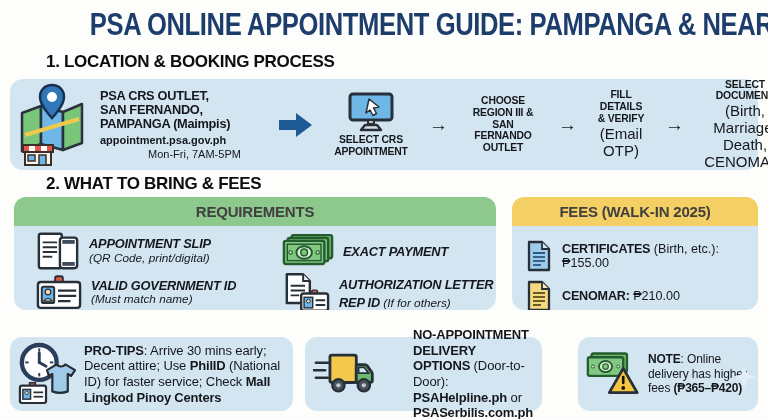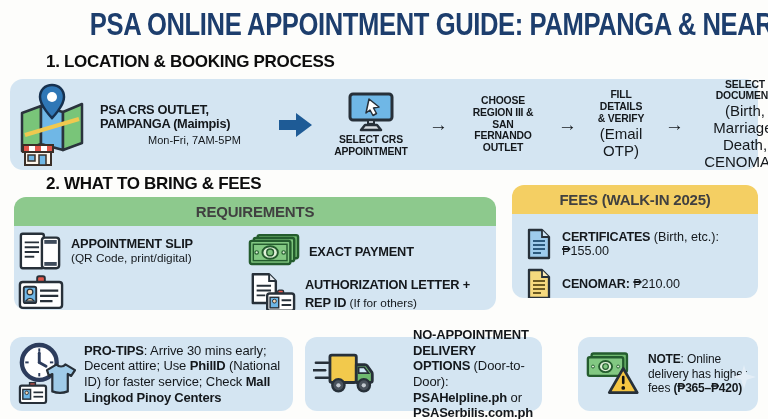--- a/index.html
+++ b/index.html
@@ -22,28 +22,28 @@
   .o-hours{font-size:11px;font-weight:400;margin-top:2px;margin-left:48px;}
   .step{flex:none;text-align:center;}
   .step.col{display:flex;flex-direction:column;align-items:center;gap:2px;}
   .s-label{font-size:10.4px;font-weight:800;line-height:1.14;white-space:pre-line;letter-spacing:-0.2px;}
   .s-sub{font-size:15px;font-weight:400;line-height:1.12;white-space:pre-line;margin-top:1px;}
   .arr{flex:none;font-size:19px;font-weight:700;color:#14181c;line-height:1;padding:0 1px;}
   .bigarrow{flex:none;margin:0 2px;}
   
   .hdrbox{position:absolute;border-radius:12px;overflow:hidden;box-sizing:border-box;}
   #reqbox{top:197px;left:14px;width:482px;height:113px;}
-  #feebox{top:185px;left:512px;width:246px;height:113px;}
+  #feebox{top:197px;left:512px;width:246px;height:113px;}
   .box-hdr{height:29px;display:flex;align-items:center;justify-content:center;
            font-size:15px;font-weight:800;letter-spacing:-0.2px;color:#404040;}
   .box-hdr.green{background:#8dc98d;}
   .box-hdr.yellow{background:#f4cf63;}
   .box-body{background:#d4e5f2;height:84px;box-sizing:border-box;}
-  #reqbox .box-body{display:grid;grid-template-columns:224px 1fr;padding:4px 10px 4px 4px;
-                    align-items:center;column-gap:6px;}
+  #reqbox .box-body{display:grid;grid-template-columns:224px 1fr;padding:4px 10px 4px 22px;
+                    align-items:center;column-gap:22px;font-style:italic;}
   .req-item{display:flex;align-items:center;gap:9px;}
   .req-text{line-height:1.12;}
   .b{font-weight:800;letter-spacing:-0.2px;}
   .req-label{font-size:12.8px;}
   .req-sub{font-size:11.8px;font-weight:400;}
   .blk{display:block;}
   #feebox .box-body{display:flex;flex-direction:column;justify-content:center;gap:8px;padding:20px 8px 4px 14px;}
   .fee-row{display:flex;align-items:center;gap:10px;}
   .fee-text{font-size:12.6px;line-height:1.15;font-weight:400;}
   
@@ -83,21 +83,23 @@
         <rect x="16" y="62" width="6" height="7" fill="#e2574b"></rect>
         <rect x="28" y="62" width="6" height="7" fill="#e2574b"></rect>
         <rect x="4" y="62" width="30" height="7" fill="none" stroke="#3a2f28" stroke-width="2"></rect>
         <rect x="9" y="72" width="7" height="6" fill="#6fb7e6" stroke="#3a2f28" stroke-width="1.5"></rect>
         <rect x="20" y="72" width="7" height="10" fill="#6fb7e6" stroke="#3a2f28" stroke-width="1.5"></rect>
       </g>
     </svg>
 
     <div class="outlet">
       <div class="o-line">PSA CRS OUTLET,</div>
+      <div class="o-line">SAN FERNANDO,</div>
       <div class="o-line">PAMPANGA (Maimpis)</div>
+      <div class="o-url">appointment.psa.gov.ph</div>
       <div class="o-hours">Mon-Fri, 7AM-5PM</div>
     </div>
 
     <svg class="bigarrow" width="33" height="26" viewBox="0 0 33 26">
       <polygon points="0,8 17,8 17,1 33,13 17,25 17,18 0,18" fill="#1e5b96"></polygon>
     </svg>
 
     <div class="step col" style="width:84px">
       <svg width="48" height="40" viewBox="0 0 48 40">
         <rect x="3" y="2" width="42" height="26" rx="3" fill="#6fb7e6" stroke="#273039" stroke-width="3"></rect>
@@ -209,20 +211,24 @@
           <rect x="2" y="7" width="44" height="27" rx="3" fill="#ffffff" stroke="#273039" stroke-width="2.5"></rect>
           <rect x="6" y="12" width="13" height="17" rx="2" fill="#6fb7e6" stroke="#273039" stroke-width="2"></rect>
           <circle cx="12.5" cy="17.5" r="3" fill="#f6d7b2" stroke="#273039" stroke-width="1.3"></circle>
           <path d="M8 27 q4.5 -5.5 9 0 Z" fill="#f6d7b2" stroke="#273039" stroke-width="1.3"></path>
           <g stroke="#273039" stroke-width="2.3">
             <line x1="23" y1="16" x2="42" y2="16"></line>
               <line x1="23" y1="21.5" x2="42" y2="21.5"></line>
               <line x1="23" y1="27" x2="36" y2="27"></line>
           </g>
         </svg>
+        <div class="req-text">
+          <span class="b blk req-label">VALID GOVERNMENT ID</span>
+          <span class="blk req-sub">(Must match name)</span>
+        </div>
       </div>
 
       <div class="req-item">
         <svg width="48" height="41" viewBox="0 0 50 42">
           <path d="M5 2 h17 l7 7 v23 h-24 Z" fill="#ffffff" stroke="#273039" stroke-width="2.5" stroke-linejoin="round"></path>
           <path d="M22 2 v7 h7" fill="#e8edf2" stroke="#273039" stroke-width="2"></path>
           <g stroke="#273039" stroke-width="2">
             <line x1="9" y1="14" x2="24" y2="14"></line>
               <line x1="9" y1="19" x2="24" y2="19"></line>
               <line x1="9" y1="24" x2="18" y2="24"></line>

